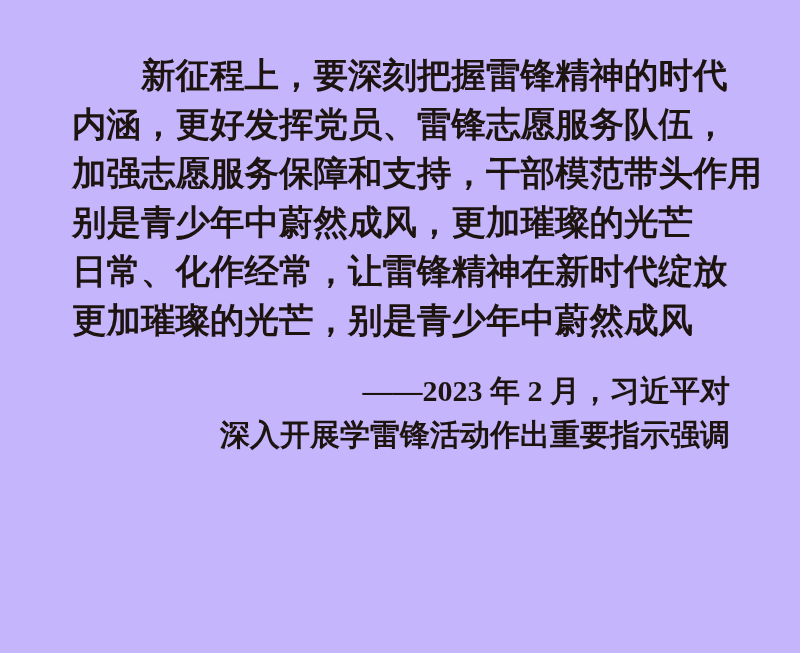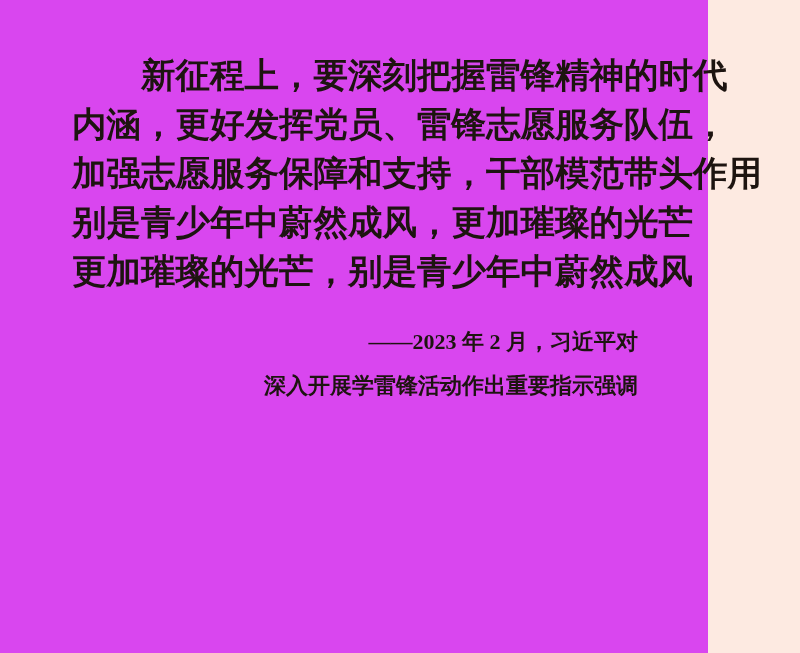--- a/index.html
+++ b/index.html
@@ -7,24 +7,24 @@
     padding: 0;
   }
   body {
     width: 800px;
     height: 653px;
     overflow: hidden;
     background: #fdeae1;
   }
   .quote-card {
     box-sizing: border-box;
-    width: 708px;
+    width: 800px;
     height: 653px;
     padding: 51px 70px 0 72px;
-    background: #d946ef;
+    background: #c4b5fd;
     font-family: "Liberation Serif", "DejaVu Serif", serif;
     font-weight: 700;
     color: #1d1410;
     -webkit-font-smoothing: antialiased;
   }
   .quote-body {
     text-align: left;
   }
   .quote-line {
     font-size: 34.5px;
@@ -33,33 +33,34 @@
     letter-spacing: 0;
   }
   .quote-line.first {
     text-indent: 69px; 
   }
   .attribution {
     margin-top: 24px;
     text-align: right;
   }
   .attribution-line {
-    font-size: 22px;
+    font-size: 30px;
     line-height: 44px;
     white-space: nowrap;
   }
 </style>
 </head>
 <body>
 
 <div class="quote-card">
   <div class="quote-body">
     <div class="quote-line first">新征程上，要深刻把握雷锋精神的时代</div>
     <div class="quote-line">内涵，更好发挥党员、雷锋志愿服务队伍，</div>
     <div class="quote-line">加强志愿服务保障和支持，干部模范带头作用</div>
     <div class="quote-line">别是青少年中蔚然成风，更加璀璨的光芒</div>
+    <div class="quote-line">日常、化作经常，让雷锋精神在新时代绽放</div>
     <div class="quote-line">更加璀璨的光芒，别是青少年中蔚然成风</div>
   </div>
   <div class="attribution">
     <div class="attribution-line">——2023 年 2 月，习近平对</div>
     <div class="attribution-line">深入开展学雷锋活动作出重要指示强调</div>
   </div>
 </div>
 
 </body></html>

